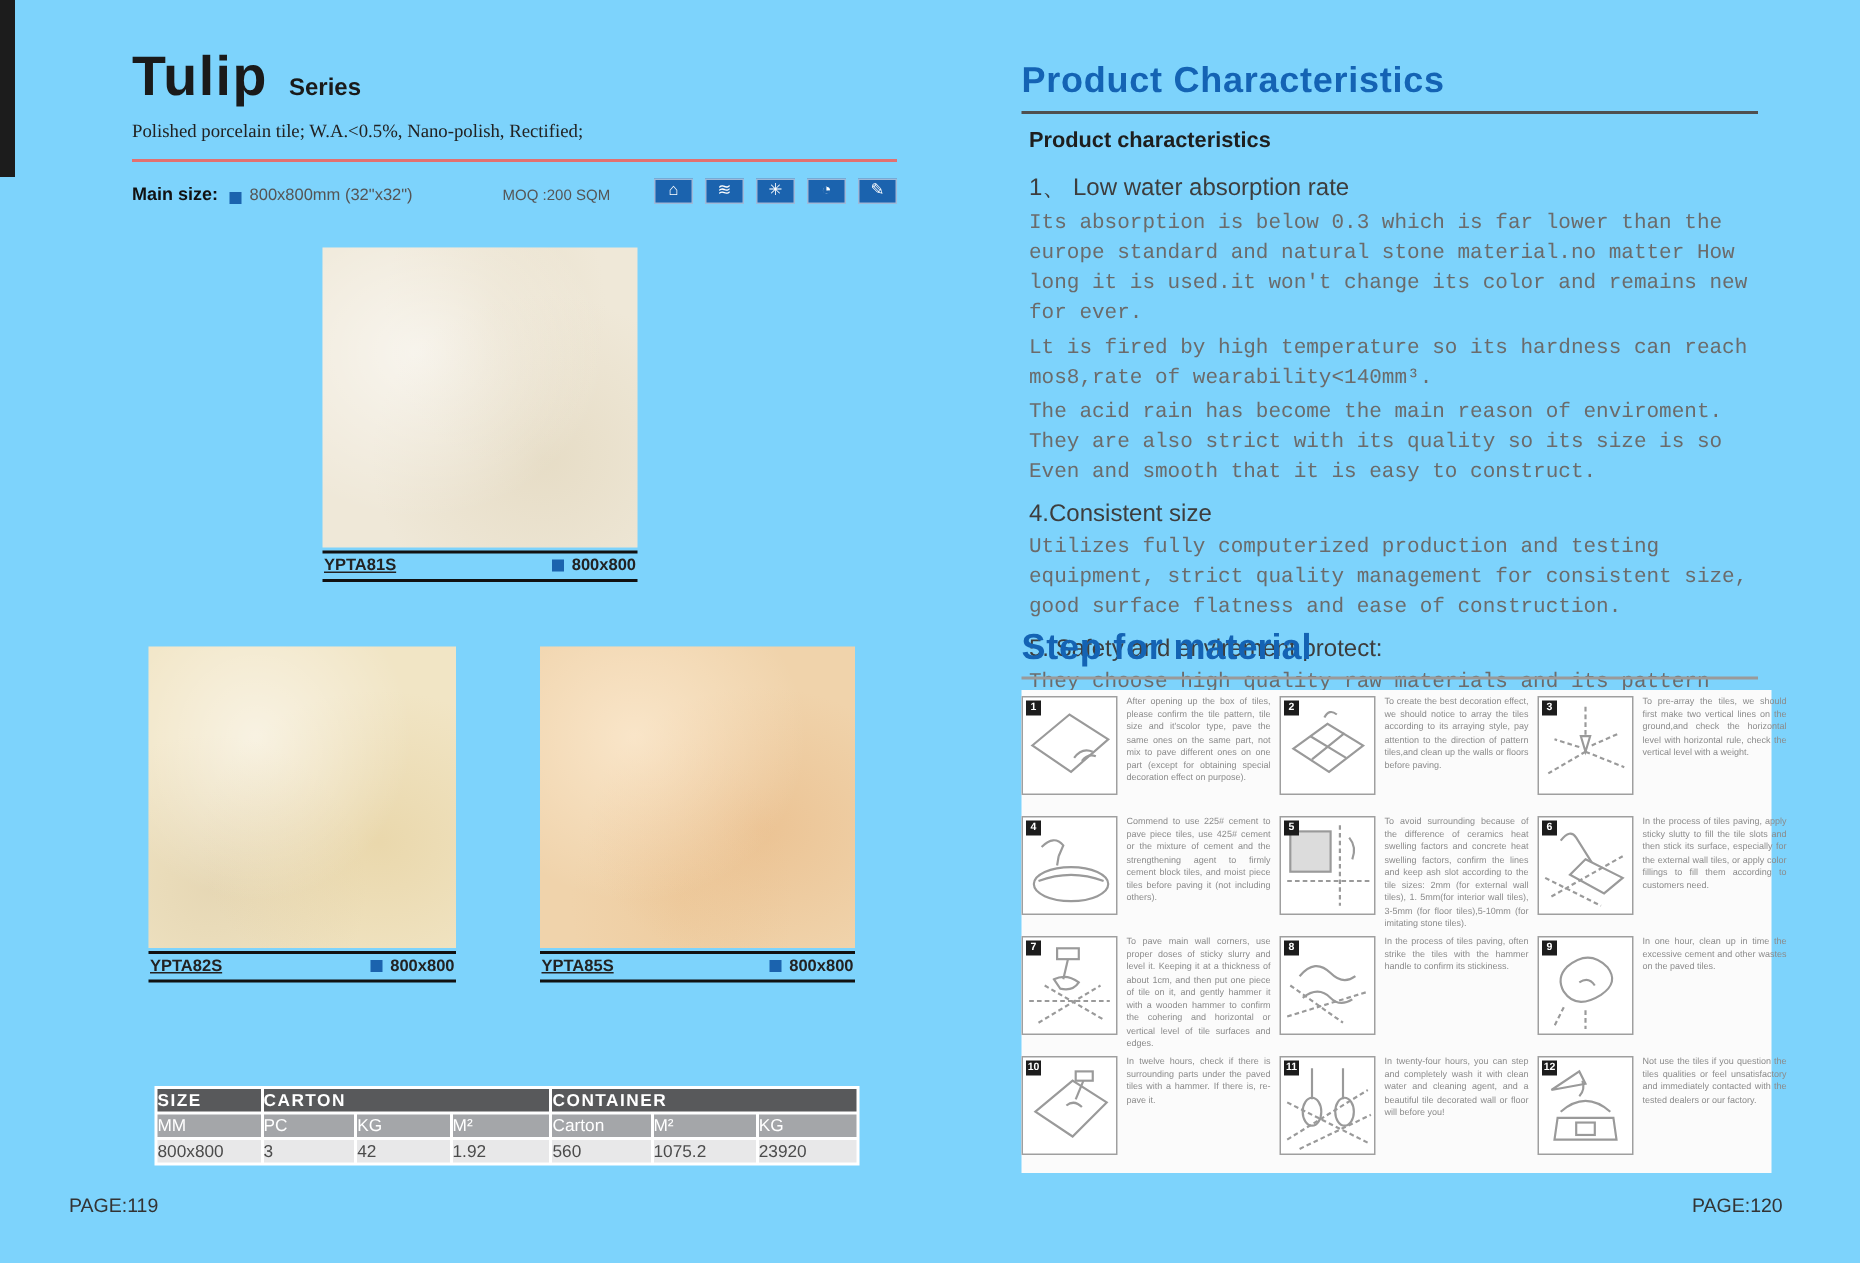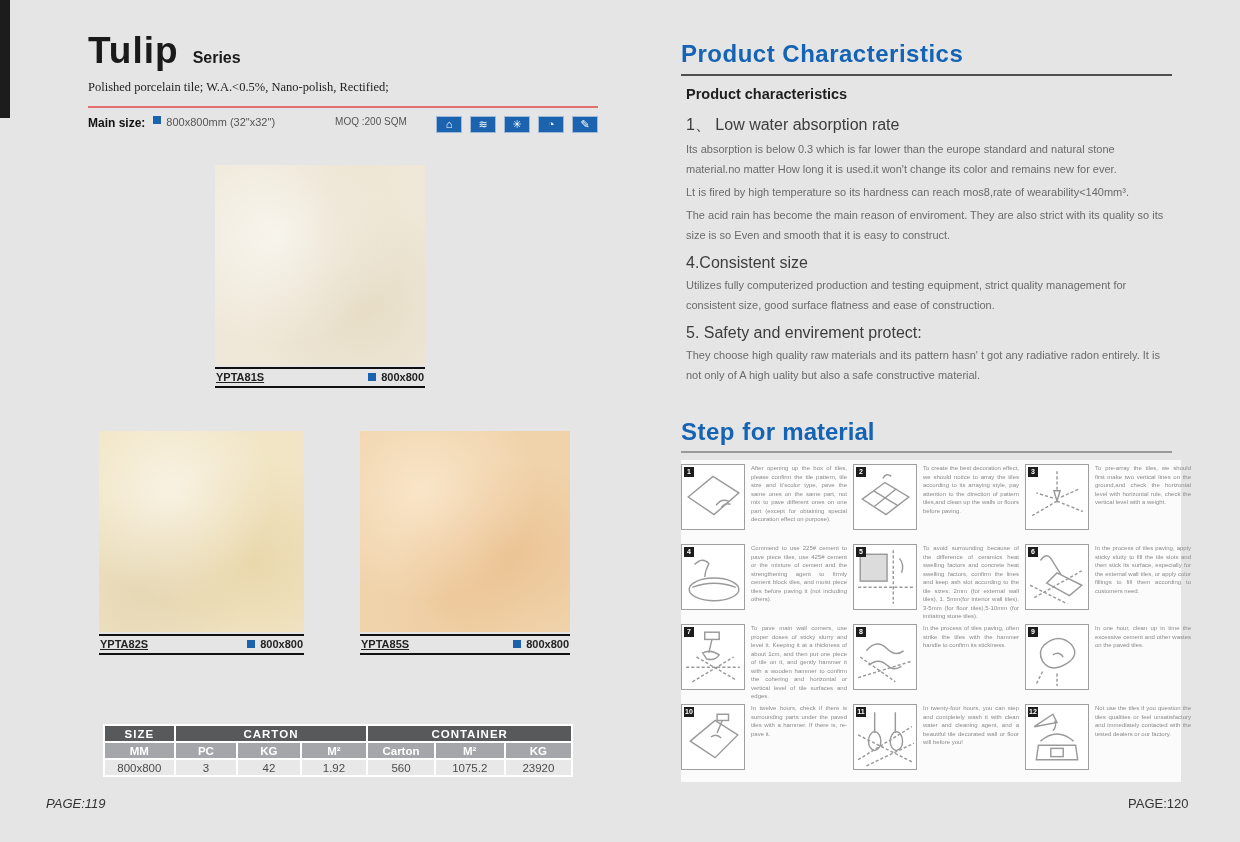--- a/index.html
+++ b/index.html
@@ -1,28 +1,28 @@
 <!DOCTYPE html>
 <html><head>
 <meta charset="utf-8">
 <style>
   * { margin:0; padding:0; box-sizing:border-box; }
   html,body { background:#ffffff; }
   .canvas {
     position:relative; width:1240px; height:842px; overflow:hidden;
-    background:#e5e5e5; font-family:"Liberation Sans", sans-serif; color:#333;
+    background:#7dd3fc; font-family:"Liberation Sans", sans-serif; color:#333;
   }
   .accent-bar { position:absolute; left:0; top:0; width:10px; height:118px; background:#1c1c1c; }
 
   
   .series-title { position:absolute; left:88px; top:30px; font-size:37px; font-weight:bold; color:#1a1a1a; letter-spacing:1px; }
   .series-suffix { font-size:16px; font-weight:bold; letter-spacing:0; margin-left:14px; color:#1a1a1a; }
   .desc { position:absolute; left:88px; top:79px; width:515px; font-family:"Liberation Serif", serif; font-size:12.5px; line-height:17px; color:#222; }
   .red-rule { position:absolute; left:88px; top:106px; width:510px; height:2px; background:#e37070; }
-  .mainsize-row { position:absolute; left:88px; top:116px; width:510px; height:20px; display:flex; align-items:flex-start; }
+  .mainsize-row { position:absolute; left:88px; top:116px; width:510px; height:20px; display:flex; align-items:flex-end; }
   .mainsize-label { font-size:12px; font-weight:bold; color:#111; }
   .blue-sq { display:inline-block; width:8px; height:8px; background:#1b63ae; margin:0 5px 0 8px; }
   .mainsize-value { font-size:11px; color:#555; }
   .moq { font-size:10px; color:#555; margin-left:60px; }
   .feature-icons { margin-left:auto; display:flex; gap:8px; }
   .fi { width:26px; height:17px; background:#1b63ae; border:1px solid #9fb9d8; color:#fff; font-size:11px; line-height:15px; text-align:center; }
 
   .tile { position:absolute; }
   .tile-img { width:100%; }
   .t1 .tile-img { height:200px;
@@ -36,35 +36,35 @@
   .t3 .tile-img { height:201px;
      background: radial-gradient(ellipse at 30% 30%, rgba(255,241,220,.6), transparent 55%),
                  radial-gradient(ellipse at 70% 60%, rgba(230,176,120,.45), transparent 55%),
                  radial-gradient(ellipse at 45% 85%, rgba(236,196,146,.4), transparent 45%), #f0d3ab; }
   .tile-label { border-top:2px solid #111; border-bottom:2px solid #111; display:flex; align-items:center; padding:2px 1px 3px 1px; margin-top:2px; }
   .tile-code { font-size:11px; font-weight:bold; color:#222;text-decoration:underline; }
   .tile-size { font-size:11px; font-weight:bold; color:#222; margin-left:auto; display:flex; align-items:center; }
   .tile-size .blue-sq { margin:0 5px 0 0; }
 
   table.spec { position:absolute; left:103px; top:724px; width:470px; border-collapse:separate; border-spacing:2px; background:#fff; }
-  table.spec td { text-align:center; font-size:11.5px; padding:1px 0; height:15px; }
+  table.spec td { text-align:left; font-size:11.5px; padding:1px 0; height:15px; }
   .trow-dark td { background:#58595b; color:#fff; font-weight:bold; letter-spacing:1px; }
-  .trow-mid td  { background:#a4a6a9; color:#fff; font-weight:bold;margin-left:23px; }
+  .trow-mid td  { background:#a4a6a9; color:#fff; font-weight:normal;margin-left:23px; }
   .trow-light td{ background:#e8e8e9; color:#4b4b4b; }
 
   .page-footer { position:absolute; top:796px; font-size:13px; color:#333; }
-  .pf-left { left:46px;font-style:italic; } .pf-right { left:1128px; }
+  .pf-left { left:46px; } .pf-right { left:1128px; }
 
   
   .pc-title { position:absolute; left:681px; top:40px; font-size:24px; font-weight:bold; color:#1463b4; letter-spacing:.5px; }
   .pc-rule { position:absolute; left:681px; top:74px; width:491px; height:2px; background:#4f4f4f; }
   .pc-subtitle { position:absolute; left:686px; top:86px; font-size:14.5px; font-weight:bold; color:#1e1e1e; }
   .pc-items { position:absolute; left:686px; top:106px; width:484px; }
   .pc-item-h { font-size:16px; color:#3d3d3d; margin-top:9px; }
-  .pc-item-b { font-size:11px; color:#6b6b6b; line-height:20px; margin-top:3px; }
+  .pc-item-b { font-size:14px; color:#6b6b6b; line-height:20px; margin-top:3px;font-family:Liberation Mono, monospace; }
 
   .step-title { position:absolute; left:681px; top:418px; font-size:24px; color:#1463b4; }
   .step-title b { letter-spacing:.5px; }
   .step-rule { position:absolute; left:681px; top:451px; width:491px; height:2px; background:#9a9a9a; }
   .steps-grid { position:absolute; left:681px; top:460px; width:500px; height:322px; background:#fbfbfb;
     display:grid; grid-template-columns:repeat(3,1fr); grid-auto-rows:80px; column-gap:6px; }
   .step-cell { display:flex; align-items:flex-start; padding-top:4px; }
   .step-fig { position:relative; width:64px; height:66px; border:1px solid #9f9f9f; background:#fff; flex:none; }
   .step-fig svg { width:100%; height:100%; stroke:#9a9a9a; fill:none; stroke-width:1.4; }
   .step-num { position:absolute; left:2px; top:2px; width:10px; height:10px; background:#1c1c1c; color:#fff;

